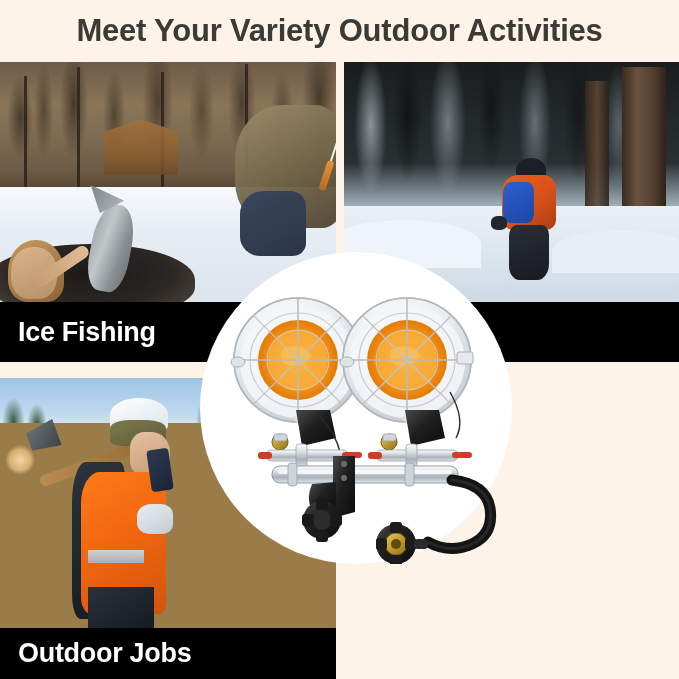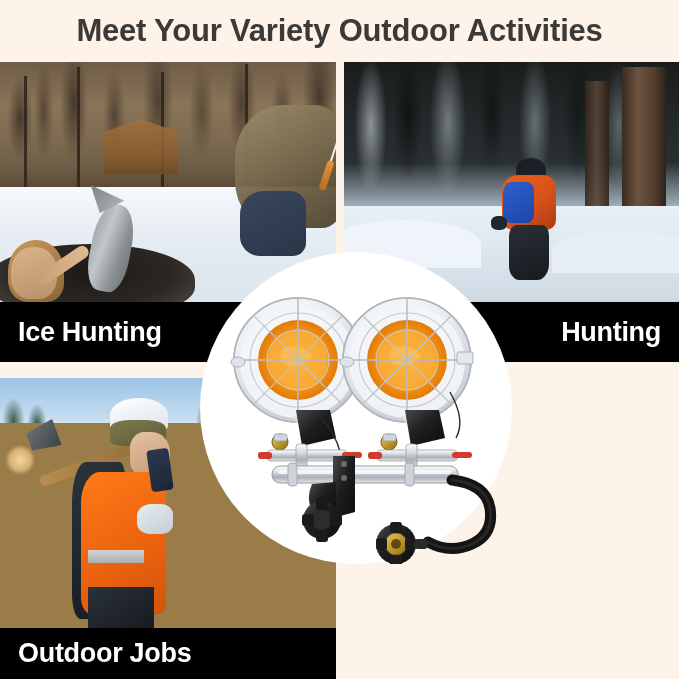--- a/index.html
+++ b/index.html
@@ -422,43 +422,40 @@
         <div class="ice-rod-handle"></div>
       </div>
       <div class="ice-person-left">
         <div class="ice-hair"></div>
         <div class="ice-head"></div>
         <div class="ice-arm"></div>
       </div>
       <div class="ice-fish"></div>
     </div>
     <div class="caption-band">
-      <span class="caption-text">Ice Hunting</span>
+      <span class="caption-text">Ice Fishing</span>
     </div>
   </div>
 
   <div class="tile tile-top" id="tile-hunting">
     <div class="photo">
       <div class="hunt-bg"></div>
       <div class="hunt-forest"></div>
       <div class="hunt-bigtree"></div>
       <div class="hunt-bigtree2"></div>
       <div class="hunt-snowground"></div>
       <div class="hunt-snowmound"></div>
       <div class="hunt-snowmound2"></div>
       <div class="hunt-person">
         <div class="hunt-hat"></div>
         <div class="hunt-jacket"></div>
         <div class="hunt-pack"></div>
         <div class="hunt-legs"></div>
         <div class="hunt-glove"></div>
       </div>
-    </div>
-    <div class="caption-band">
-      <span class="caption-text">Hunting</span>
     </div>
   </div>
 
   <div class="tile tile-bottom" id="tile-outdoor-jobs">
     <div class="photo">
       <div class="job-sky"></div>
       <div class="job-firs"></div>
       <div class="job-logpile"></div>
       <div class="job-worker">
         <div class="job-axe-head"></div>

